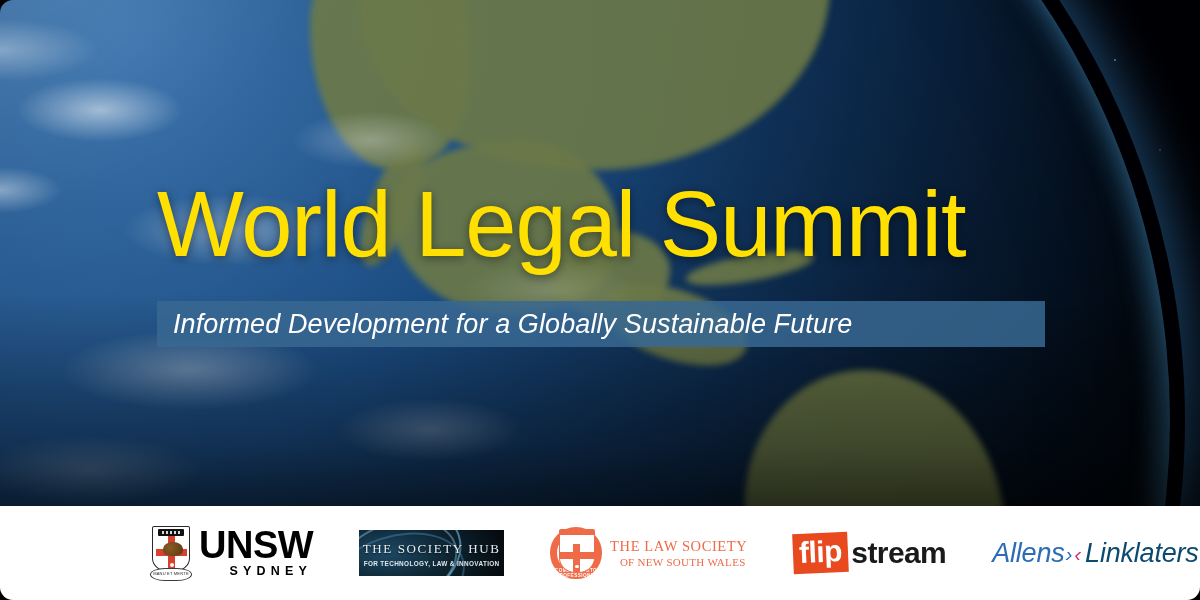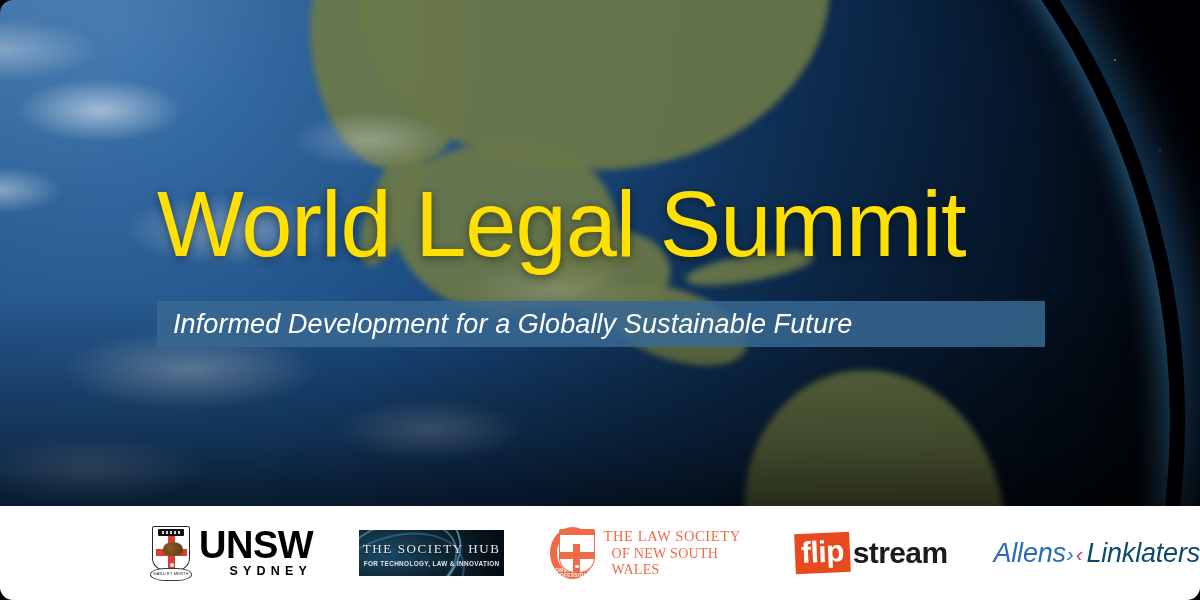--- a/index.html
+++ b/index.html
@@ -465,30 +465,30 @@
     position: absolute;
     width: 3.4px; height: 3.4px;
     border-radius: 50%;
     background: #fff;
   }
   .ls-crest .d1 { left: 5px;  top: 17px; }
   .ls-crest .d2 { left: 24px; top: 17px; }
   .ls-crest .d3 { left: 5px;  top: 33px; }
   .ls-crest .d4 { left: 24px; top: 33px; }
   .ls-crest .d5 { left: 15px; top: 35px; }
-  .ls-word { display: flex; flex-direction: column; }
+  .ls-word { display: flex; flex-direction: column; align-items: center; }
   .ls-main {
     font-family: "Liberation Serif", serif;
     font-size: 14.5px;
     color: #ef6a46;
     letter-spacing: .6px;
   }
   .ls-sub {
     font-family: "Liberation Serif", serif;
-    font-size: 14px;
+    font-size: 11px;
     color: #ef6a46;
     letter-spacing: .3px;
     margin-top: 1px;
     padding-left: 8px;
   }
 
   
   .fs { align-items: center; }
   .fs-flip {
     display: inline-block;

